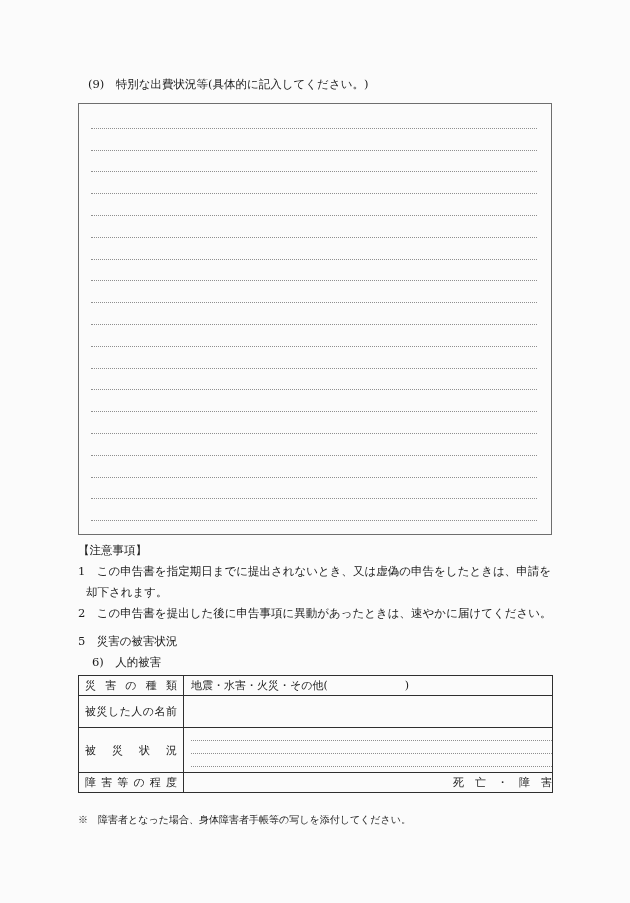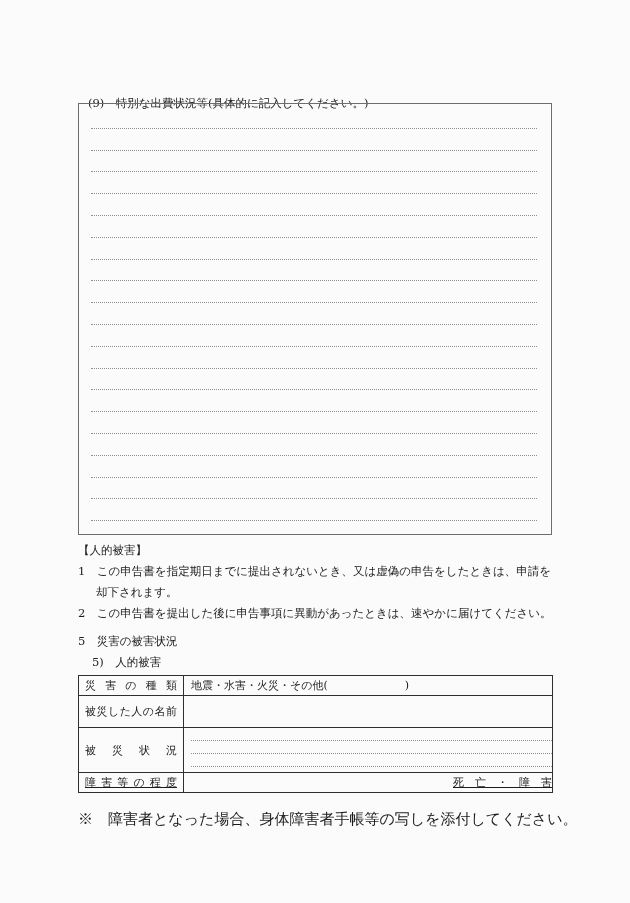--- a/index.html
+++ b/index.html
@@ -12,39 +12,39 @@
   *{margin:0;padding:0;box-sizing:border-box;}
   html,body{background:var(--page-bg);}
   body{
     width:630px;height:903px;position:relative;overflow:hidden;
     font-family:"DejaVu Serif","Liberation Serif",serif;
     color:var(--text);
   }
   .abs{position:absolute;}
 
   
-  .sec9-heading{left:88px;top:76px;font-size:11.5px;line-height:16px;white-space:pre;margin-top:19px;}
+  .sec9-heading{left:88px;top:76px;font-size:11.5px;line-height:16px;white-space:pre;}
 
   
   .memo-box{
     left:78px;top:103px;width:474px;height:432px;
     border:1px solid var(--box-border);
     background:transparent;
     padding-top:3px;
   }
   .memo-line{
     height:21.8px;
     margin:0 14px 0 12px;
     border-bottom:1px dotted var(--dotted);
   }
 
   
   .notice{left:78px;top:540px;width:476px;font-size:11.5px;line-height:21px;}
   .notice .line{white-space:pre;}
-  .notice .indent{margin-left:18px;}
+  .notice .indent{margin-left:8px;}
 
   
   .sec5{left:78px;top:631px;font-size:11.5px;line-height:21px;}
   .sec5 .sub{margin-left:14px;white-space:pre;}
   .sec5 .main{white-space:pre;}
 
   
   .damage-table{
     left:78px;top:675px;width:474px;
     border-collapse:collapse;table-layout:fixed;
@@ -62,29 +62,29 @@
     text-align:justify;
     text-align-last:justify;
     white-space:pre;
   }
   .damage-table .value-cell{width:369px;padding:0 0 0 7px;white-space:pre;}
   .r-type{height:20px;}
   .r-date{height:19px;}
   .r-name{height:32px;padding-left:8px;}
   .r-place{height:19px;}
   .r-sit{height:45px;}
-  .r-level{height:20px;text-decoration:underline;}
+  .r-level{height:20px;}
   .val-date{padding-left:60px;}
   .val-level{text-align:right;padding-left:0;}
   .sit-lines{padding:0 10px 0 8px;}
   .sit-lines>div{height:13px;border-bottom:1px dotted var(--dotted);}
   .sit-lines>div:first-child{height:7px;}
 
   
-  .footnote{left:78px;top:812px;font-size:15px;line-height:15px;white-space:pre;}
+  .footnote{left:78px;top:812px;font-size:10px;line-height:15px;white-space:pre;}
 </style>
 </head>
 <body>
 
 <div class="abs sec9-heading">(9)　特別な出費状況等(具体的に記入してください。)</div>
 
 <div class="abs memo-box">
     <div class="memo-line"></div>
     <div class="memo-line"></div>
     <div class="memo-line"></div>
@@ -100,29 +100,29 @@
     <div class="memo-line"></div>
     <div class="memo-line"></div>
     <div class="memo-line"></div>
     <div class="memo-line"></div>
     <div class="memo-line"></div>
     <div class="memo-line"></div>
     <div class="memo-line"></div>
   </div>
 
 <div class="abs notice">
-  <div class="line">【人的被害】</div>
+  <div class="line">【注意事項】</div>
   <div class="line">1　この申告書を指定期日までに提出されないとき、又は虚偽の申告をしたときは、申請を</div>
   <div class="line indent">却下されます。</div>
   <div class="line">2　この申告書を提出した後に申告事項に異動があったときは、速やかに届けてください。</div>
 </div>
 
 <div class="abs sec5">
   <div class="main">5　災害の被害状況</div>
-  <div class="sub">5)　人的被害</div>
+  <div class="sub">6)　人的被害</div>
 </div>
 
 <table class="abs damage-table">
   <tbody>
     <tr class="r-type">
       <td class="label-cell">災 害 の 種 類</td>
       <td class="value-cell">地震・水害・火災・その他(　　　　　　　)</td>
     </tr>
     <tr class="r-name">
       <td class="label-cell">被災した人の名前</td>

